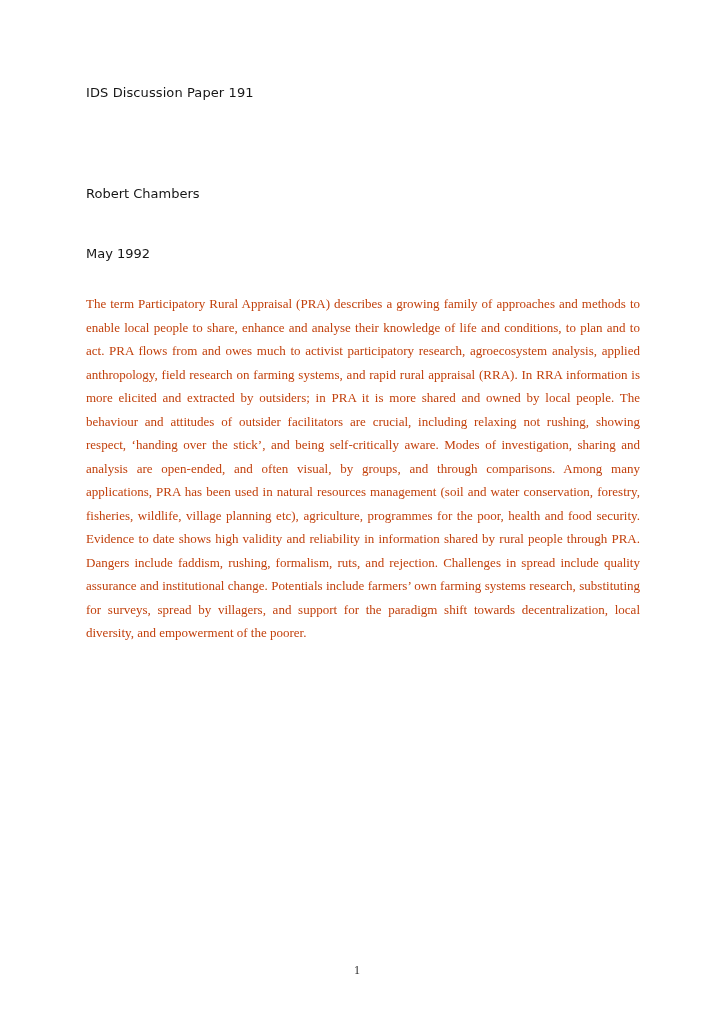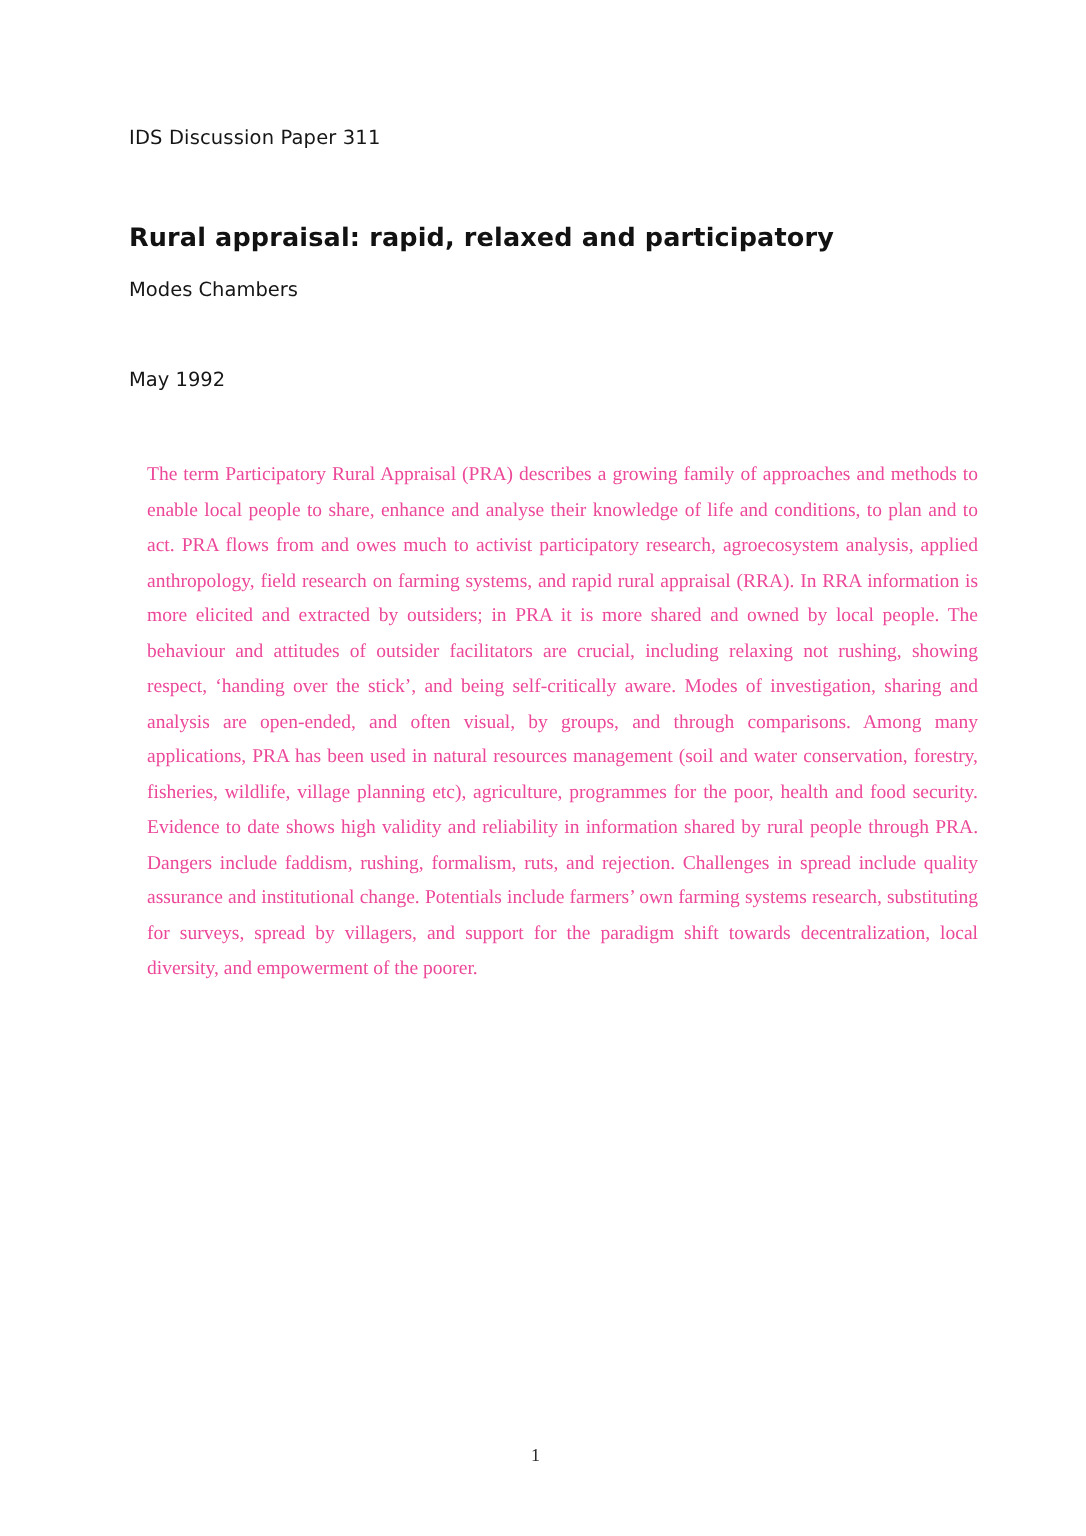--- a/index.html
+++ b/index.html
@@ -52,46 +52,45 @@
     font-family: "DejaVu Sans", "Liberation Sans", sans-serif;
     font-size: 13px;
     font-weight: 500;
     color: #161616;
   }
   .doc-abstract {
     position: absolute;
     left: 86px;
     top: 292px;
     width: 554px;
-    margin: 12px;
+    margin: 0;
     font-family: "Liberation Serif", "DejaVu Serif", serif;
     font-size: 13px;
     line-height: 23.5px;
     text-align: justify;
-    color: #ec4899;
+    color: #c2410c;
   }
   .page-number {
     position: absolute;
     left: 0;
     top: 963px;
     width: 714px;
     text-align: center;
     font-family: "Liberation Serif", "DejaVu Serif", serif;
     font-size: 12px;
     color: #2a2a2a;
   }
 </style>
 </head>
 <body>
 
 <div class="page">
-  <div class="doc-header">IDS Discussion Paper 311</div>
+  <div class="doc-header">IDS Discussion Paper 191</div>
 
-  <h1 class="doc-title">Rural appraisal: rapid, relaxed and participatory</h1>
 
-  <div class="doc-author">Modes Chambers</div>
+  <div class="doc-author">Robert Chambers</div>
 
   <div class="doc-date">May 1992</div>
 
   <p class="doc-abstract">The term Participatory Rural Appraisal (PRA) describes a growing family of approaches and methods to enable local people to share, enhance and analyse their knowledge of life and conditions, to plan and to act. PRA flows from and owes much to activist participatory research, agroecosystem analysis, applied anthropology, field research on farming systems, and rapid rural appraisal (RRA). In RRA information is more elicited and extracted by outsiders; in PRA it is more shared and owned by local people. The behaviour and attitudes of outsider facilitators are crucial, including relaxing not rushing, showing respect, ‘handing over the stick’, and being self-critically aware. Modes of investigation, sharing and analysis are open-ended, and often visual, by groups, and through comparisons. Among many applications, PRA has been used in natural resources management (soil and water conservation, forestry, fisheries, wildlife, village planning etc), agriculture, programmes for the poor, health and food security. Evidence to date shows high validity and reliability in information shared by rural people through PRA. Dangers include faddism, rushing, formalism, ruts, and rejection. Challenges in spread include quality assurance and institutional change. Potentials include farmers’ own farming systems research, substituting for surveys, spread by villagers, and support for the paradigm shift towards decentralization, local diversity, and empowerment of the poorer.</p>
 
   <div class="page-number">1</div>
 </div>
 
 </body></html>

